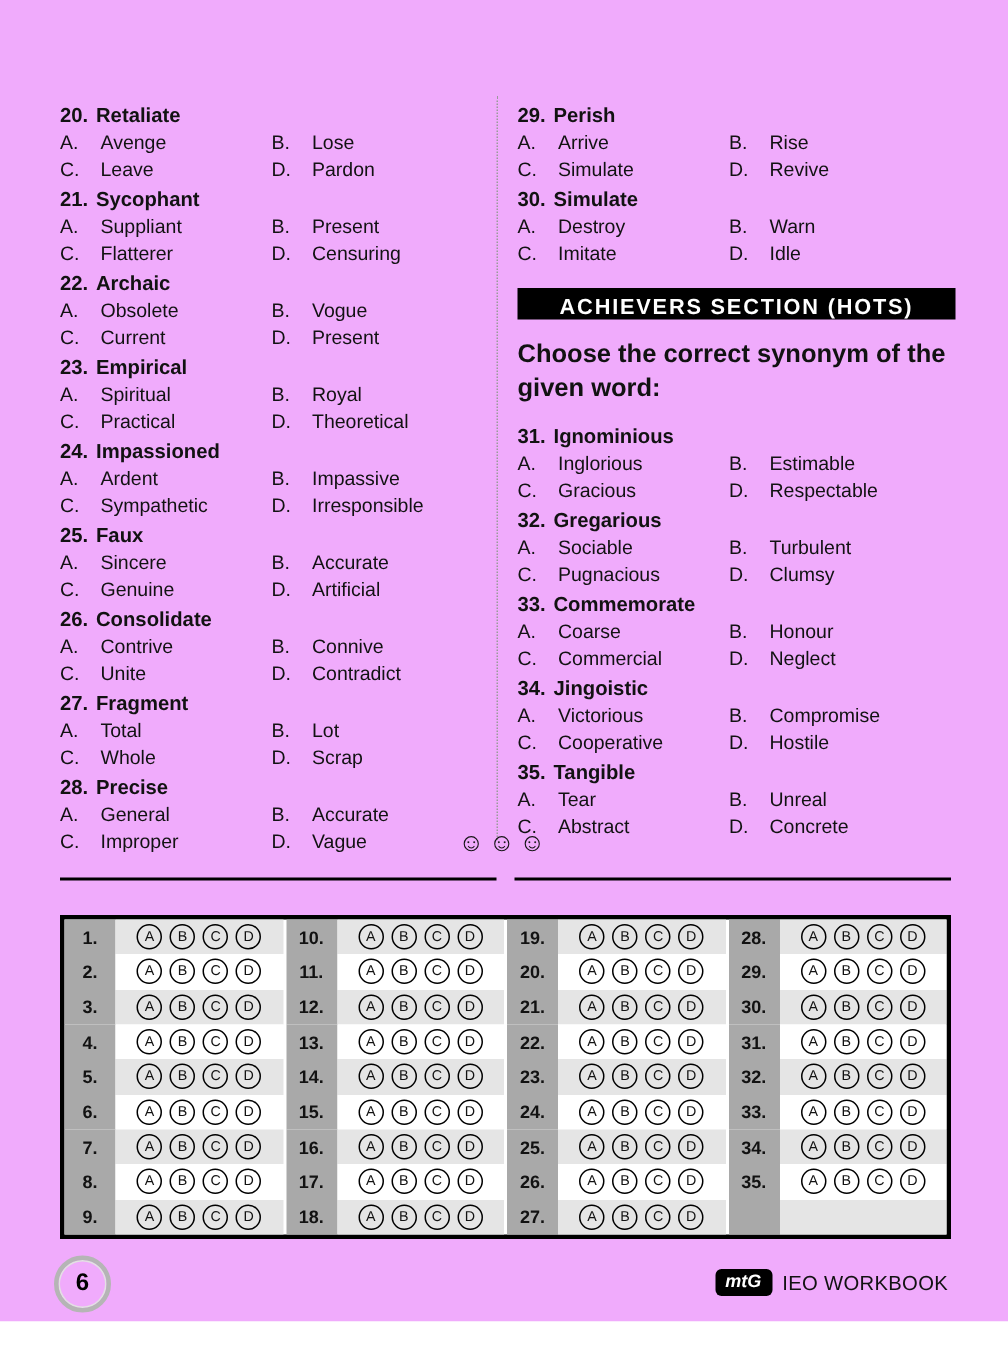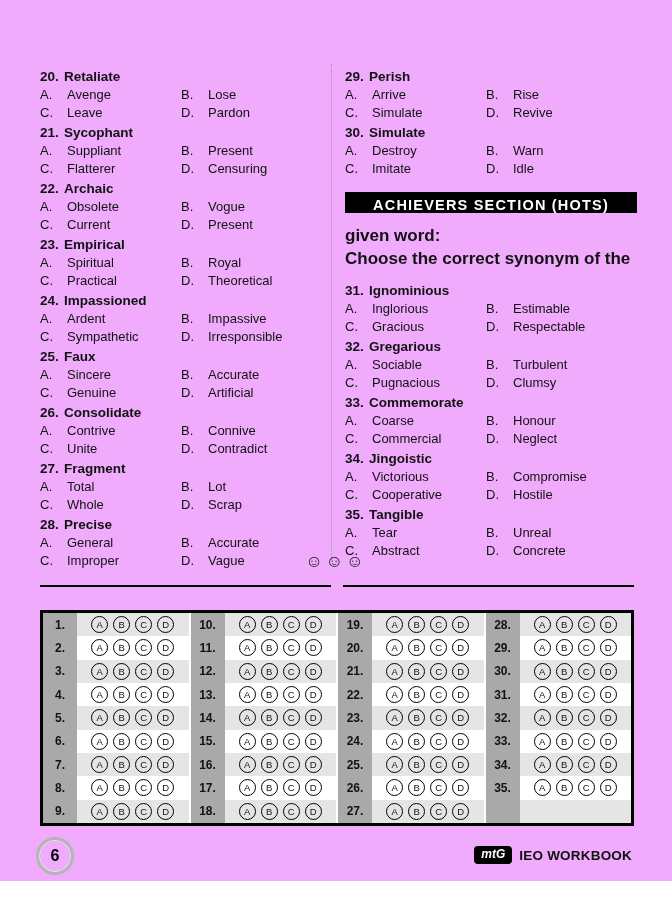--- a/index.html
+++ b/index.html
@@ -52,21 +52,21 @@
           line-height:1;background:transparent;}
 
   
   .page-number-circle{position:absolute;left:36px;top:837px;width:32px;height:32px;
           border:3px solid #b5b5b5;border-radius:50%;display:flex;align-items:center;
           justify-content:center;font-size:16px;font-weight:bold;color:#000;
           box-shadow:inset 0 0 0 1px #e2e2e2;}
   .footer-brand{position:absolute;top:846px;right:40px;display:flex;align-items:center;gap:7px;margin-left:14px;}
   .logo{background:#000;color:#fff;font-weight:bold;font-style:italic;font-size:12px;
         padding:1px 7px 3px;border-radius:4px;}
-  .book{font-weight:bold;font-size:13.5px;letter-spacing:0.2px;white-space:nowrap;}
+  .book{font-weight:normal;font-size:13.5px;letter-spacing:0.2px;white-space:nowrap;}
 </style>
 </head>
 <body>
 
 <div class="page">
 
   <div class="col-divider"></div>
 
   <div class="qcol qcol-left" id="col-left">
       <div class="qblock">
@@ -333,22 +333,22 @@
             </div>
             <div class="opt">
               <span class="oletter">D.</span>
               <span class="otext">Idle</span>
             </div>
           </div>
         </div>
       </div>
     <div class="banner">ACHIEVERS SECTION (HOTS)</div>
     <div class="instruction">
+      <span>Choose the correct synonym of the</span>
       <span>given word:</span>
-      <span>Choose the correct synonym of the</span>
     </div>
     <div id="right-bottom">
         <div class="qblock">
           <div class="qtitle">
             <span class="qnum">31.</span>
             <span class="qword">Ignominious</span>
           </div>
           <div class="opts">
             <div class="opt">
               <span class="oletter">A.</span>

